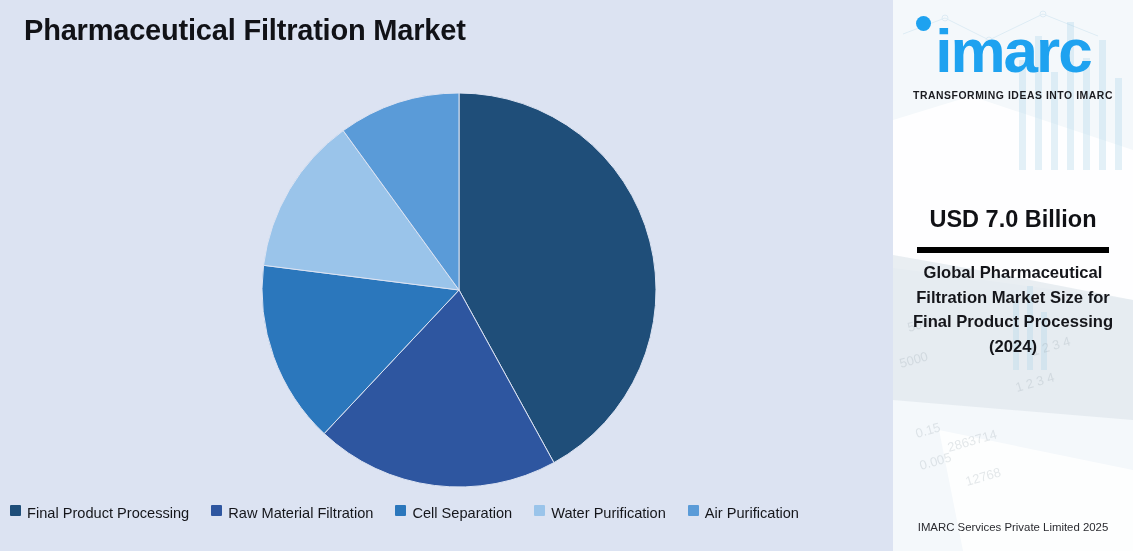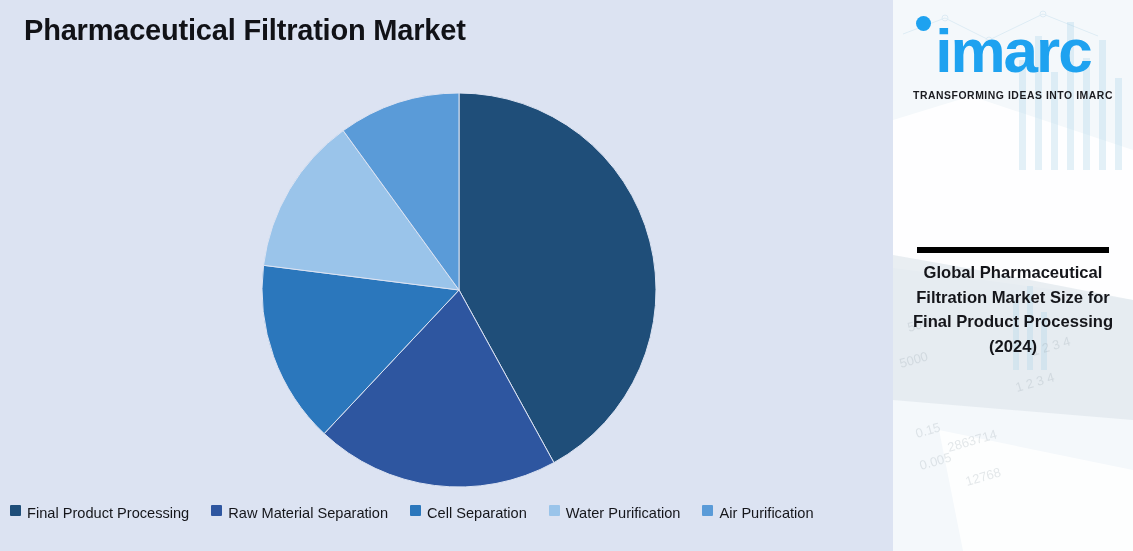--- a/index.html
+++ b/index.html
@@ -151,21 +151,21 @@
       </svg>
     </div>
 
     <div id="legend">
         <div class="legend-item">
           <span class="legend-swatch" style="background: rgb(31, 78, 121);"></span>
           <span class="legend-label">Final Product Processing</span>
         </div>
         <div class="legend-item">
           <span class="legend-swatch" style="background: rgb(46, 86, 160);"></span>
-          <span class="legend-label">Raw Material Separation</span>
+          <span class="legend-label">Raw Material Filtration</span>
         </div>
         <div class="legend-item">
           <span class="legend-swatch" style="background: rgb(43, 119, 188);"></span>
           <span class="legend-label">Cell Separation</span>
         </div>
         <div class="legend-item">
           <span class="legend-swatch" style="background: rgb(154, 196, 234);"></span>
           <span class="legend-label">Water Purification</span>
         </div>
         <div class="legend-item">
@@ -219,21 +219,23 @@
         <text x="124" y="392" transform="rotate(-16 124 392)">1 2 3 4</text>
       </g>
     </svg>
 
     <div id="logo-block">
       <div id="logo-dot"></div>
       <div id="logo-word">imarc</div>
       <div id="logo-tagline">TRANSFORMING IDEAS INTO IMARC</div>
     </div>
 
+    <div id="value-headline">USD 7.0 Billion</div>
 
     <div id="value-rule"></div>
 
     <div id="value-desc">Global Pharmaceutical Filtration Market Size for Final Product Processing (2024)</div>
 
     <div id="copyright">
+      <div>IMARC Services Private Limited 2025</div>
     </div>
   </div>
 </div>
 
 </body></html>

